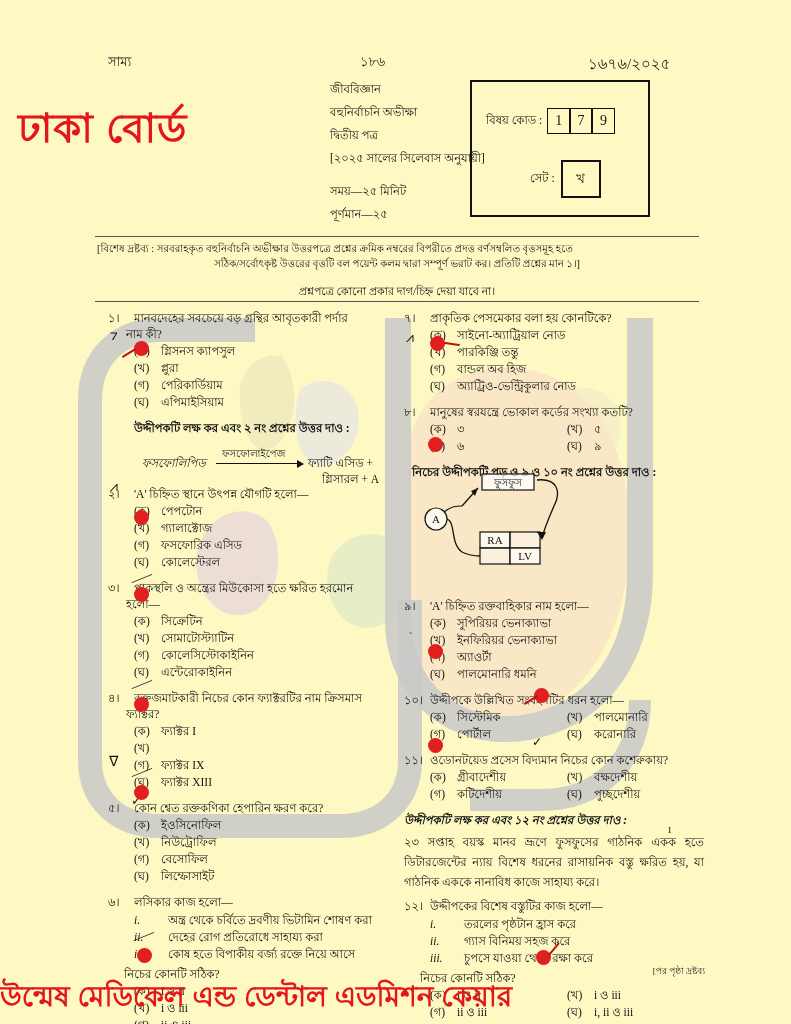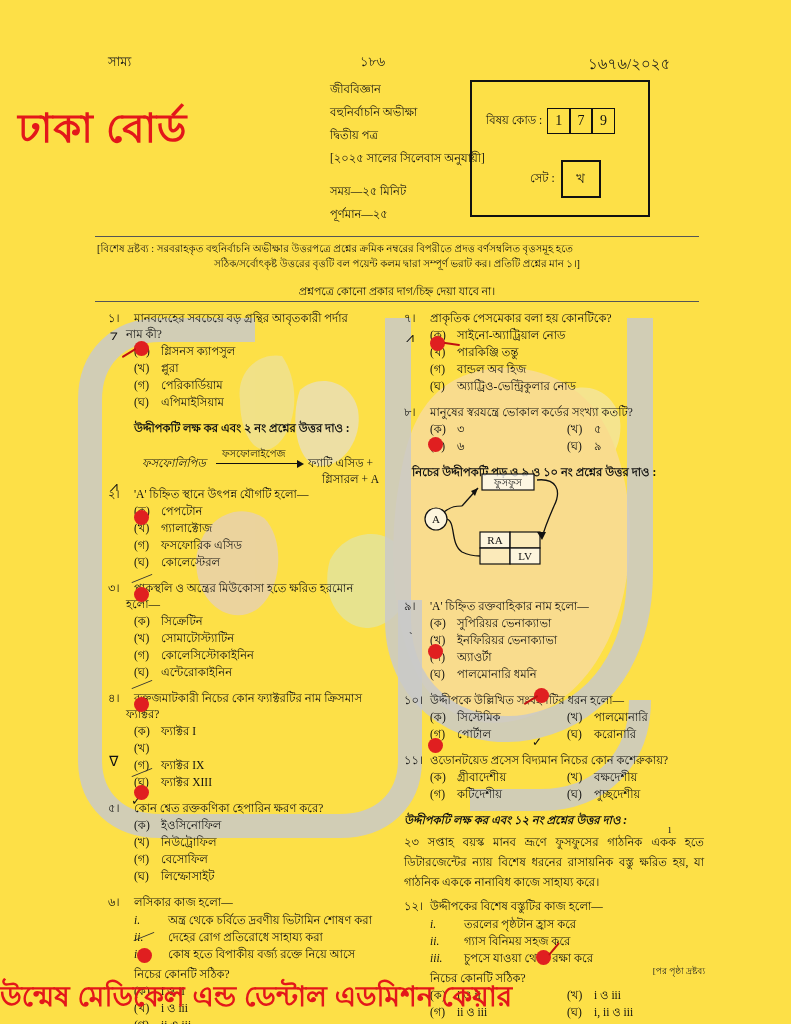--- a/index.html
+++ b/index.html
@@ -5,21 +5,21 @@
   * { box-sizing: border-box; margin: 0; padding: 0; }
   html, body {
     width: 791px; height: 1024px;
     background: #ffffff;
     font-family: "Liberation Serif", "DejaVu Serif", serif;
     overflow: hidden;
   }
   #page {
     position: relative;
     width: 791px; height: 1024px;
-    background: #fde047;
+    background: #fef9c3;
     overflow: hidden;
   }
 
   
   #watermark {
     position: absolute;
     left: 0; top: 0; width: 791px; height: 1024px;
     z-index: 0;
     pointer-events: none;
   }
@@ -146,21 +146,21 @@
   
   .opts.grid2 { display: flex; flex-wrap: wrap; }
   .opts.grid2 .opt { width: 50%; }
   .opts.grid2 .opt .opt-key { width: 27px; flex: 0 0 27px; }
 
   
   .rlist { margin-left: 26px; margin-top: 2px; }
   .rl { display: flex; line-height: 17px; }
   .rl-n { width: 34px; flex: 0 0 34px; font-style: italic; }
   .rl-t { flex: 1; }
-  .sub-q { margin-left: 26px; margin-top: 3px; }
+  .sub-q { margin-left: 16px; margin-top: 3px; }
 
   .stimulus-intro { margin-left: 26px; margin-top: 5px; font-weight: bold; }
   .stimulus-para { margin-left: 26px; margin-top: 4px; text-align: justify; line-height: 20px; }
 
   
   .reaction {
     margin-left: 34px; margin-top: 8px; margin-bottom: 6px;
     position: relative; height: 36px;
   }
   .rx-l { position: absolute; left: 0; top: 11px; font-style: italic; }

